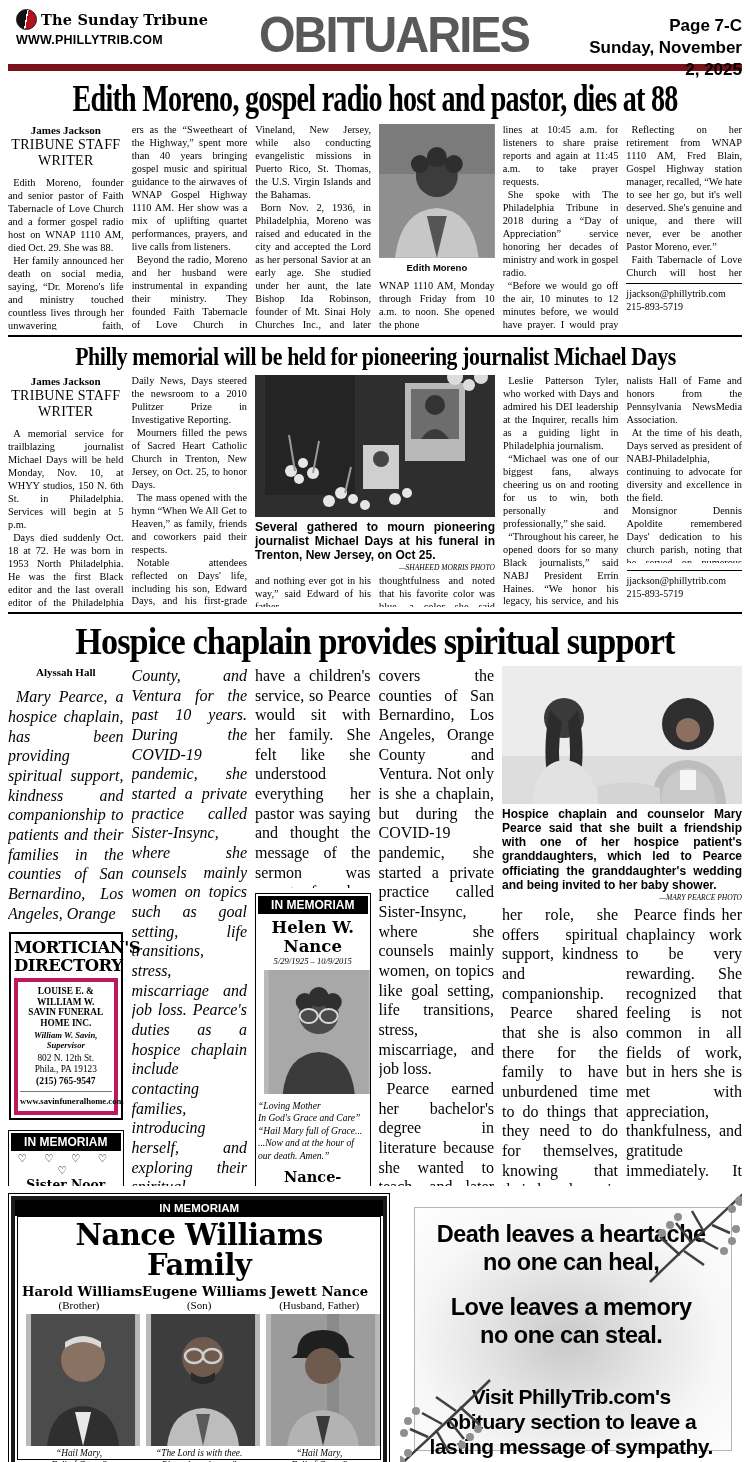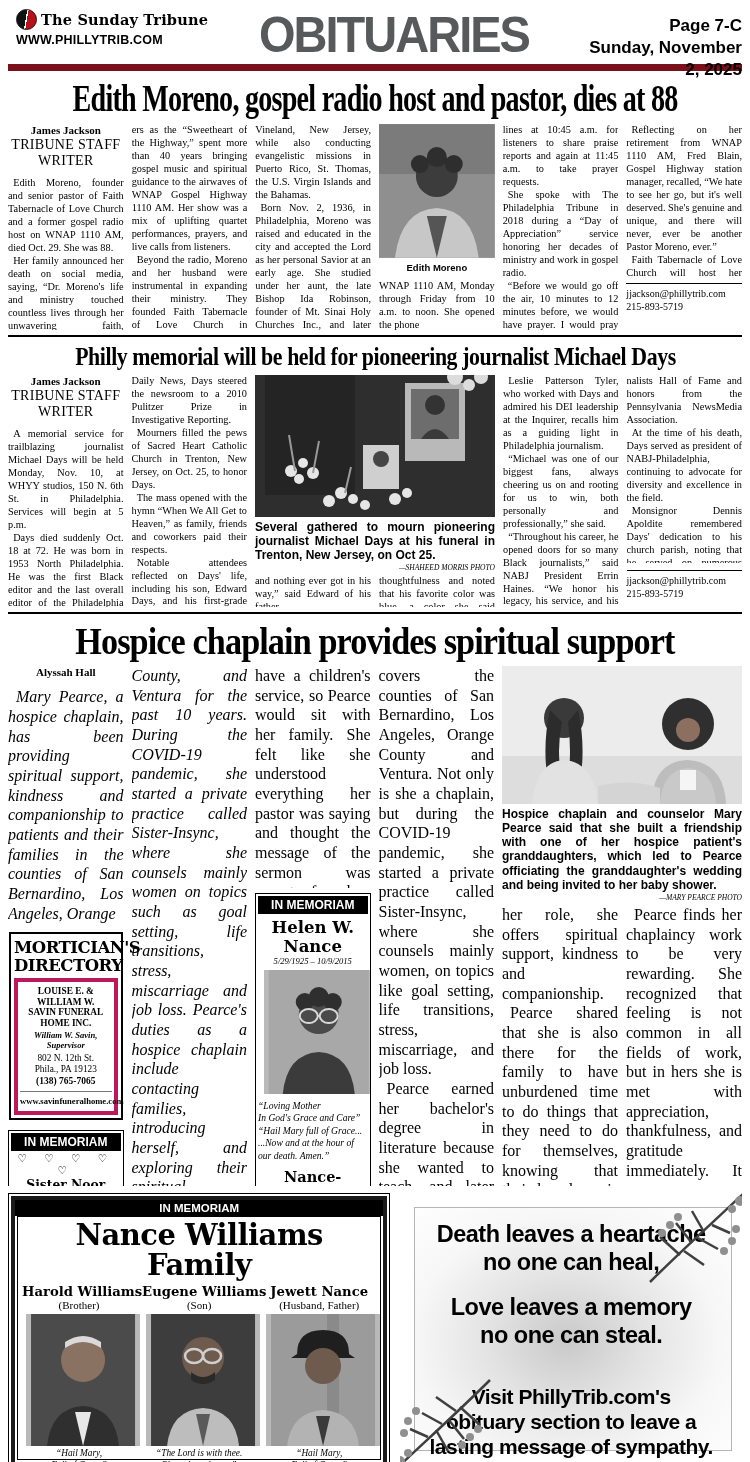--- a/index.html
+++ b/index.html
@@ -267,21 +267,21 @@
 
         <div class="dirbox">
           <div class="dir-title" style="white-space:pre-line">MORTICIAN'S
 DIRECTORY</div>
           <div class="dir-entry">
             <div class="dir-home" style="white-space:pre-line">LOUISE E. &amp; WILLIAM W.
 SAVIN FUNERAL HOME INC.</div>
             <div class="dir-super">William W. Savin, Supervisor</div>
             <div class="dir-addr" style="white-space:pre-line">802 N. 12th St.
 Phila., PA 19123</div>
-            <div class="dir-phone">(138) 765-7065</div>
+            <div class="dir-phone">(215) 765-9547</div>
             <div class="dir-web">www.savinfuneralhome.com</div>
           </div>
         </div>
 
         <div class="membox">
           <div class="membar">IN MEMORIAM</div>
           <div class="hearts">♡ ♡ ♡ ♡ ♡</div>
           <div class="mem-name" style="white-space:pre-line">Sister Noor Jewette
 Nance-Doumbia</div>
           <div class="photo-row">

